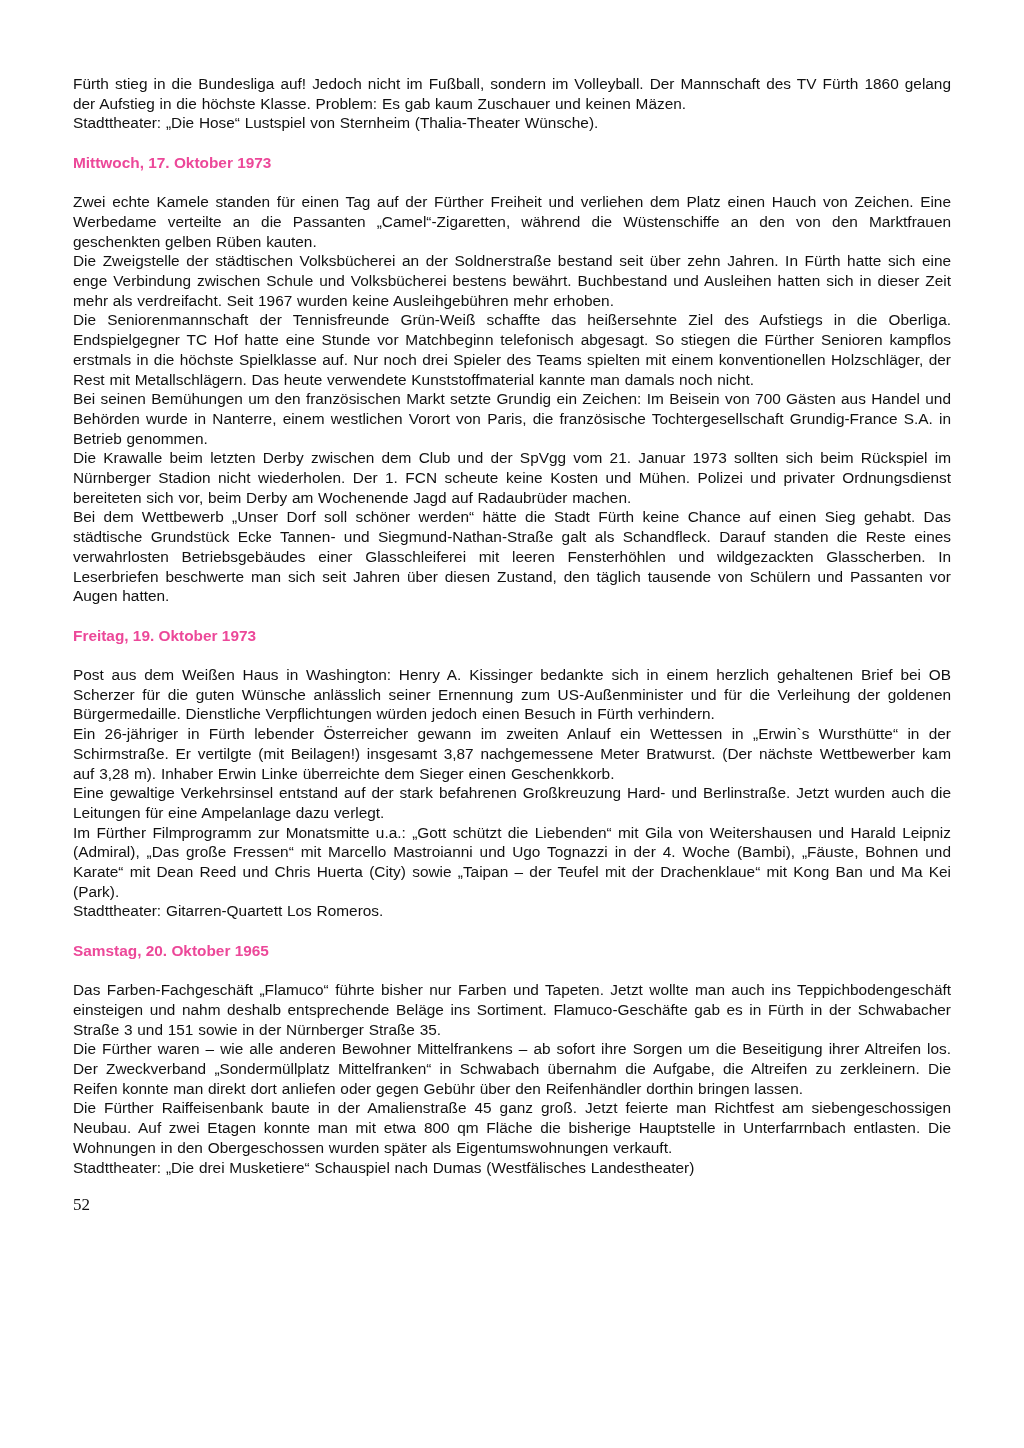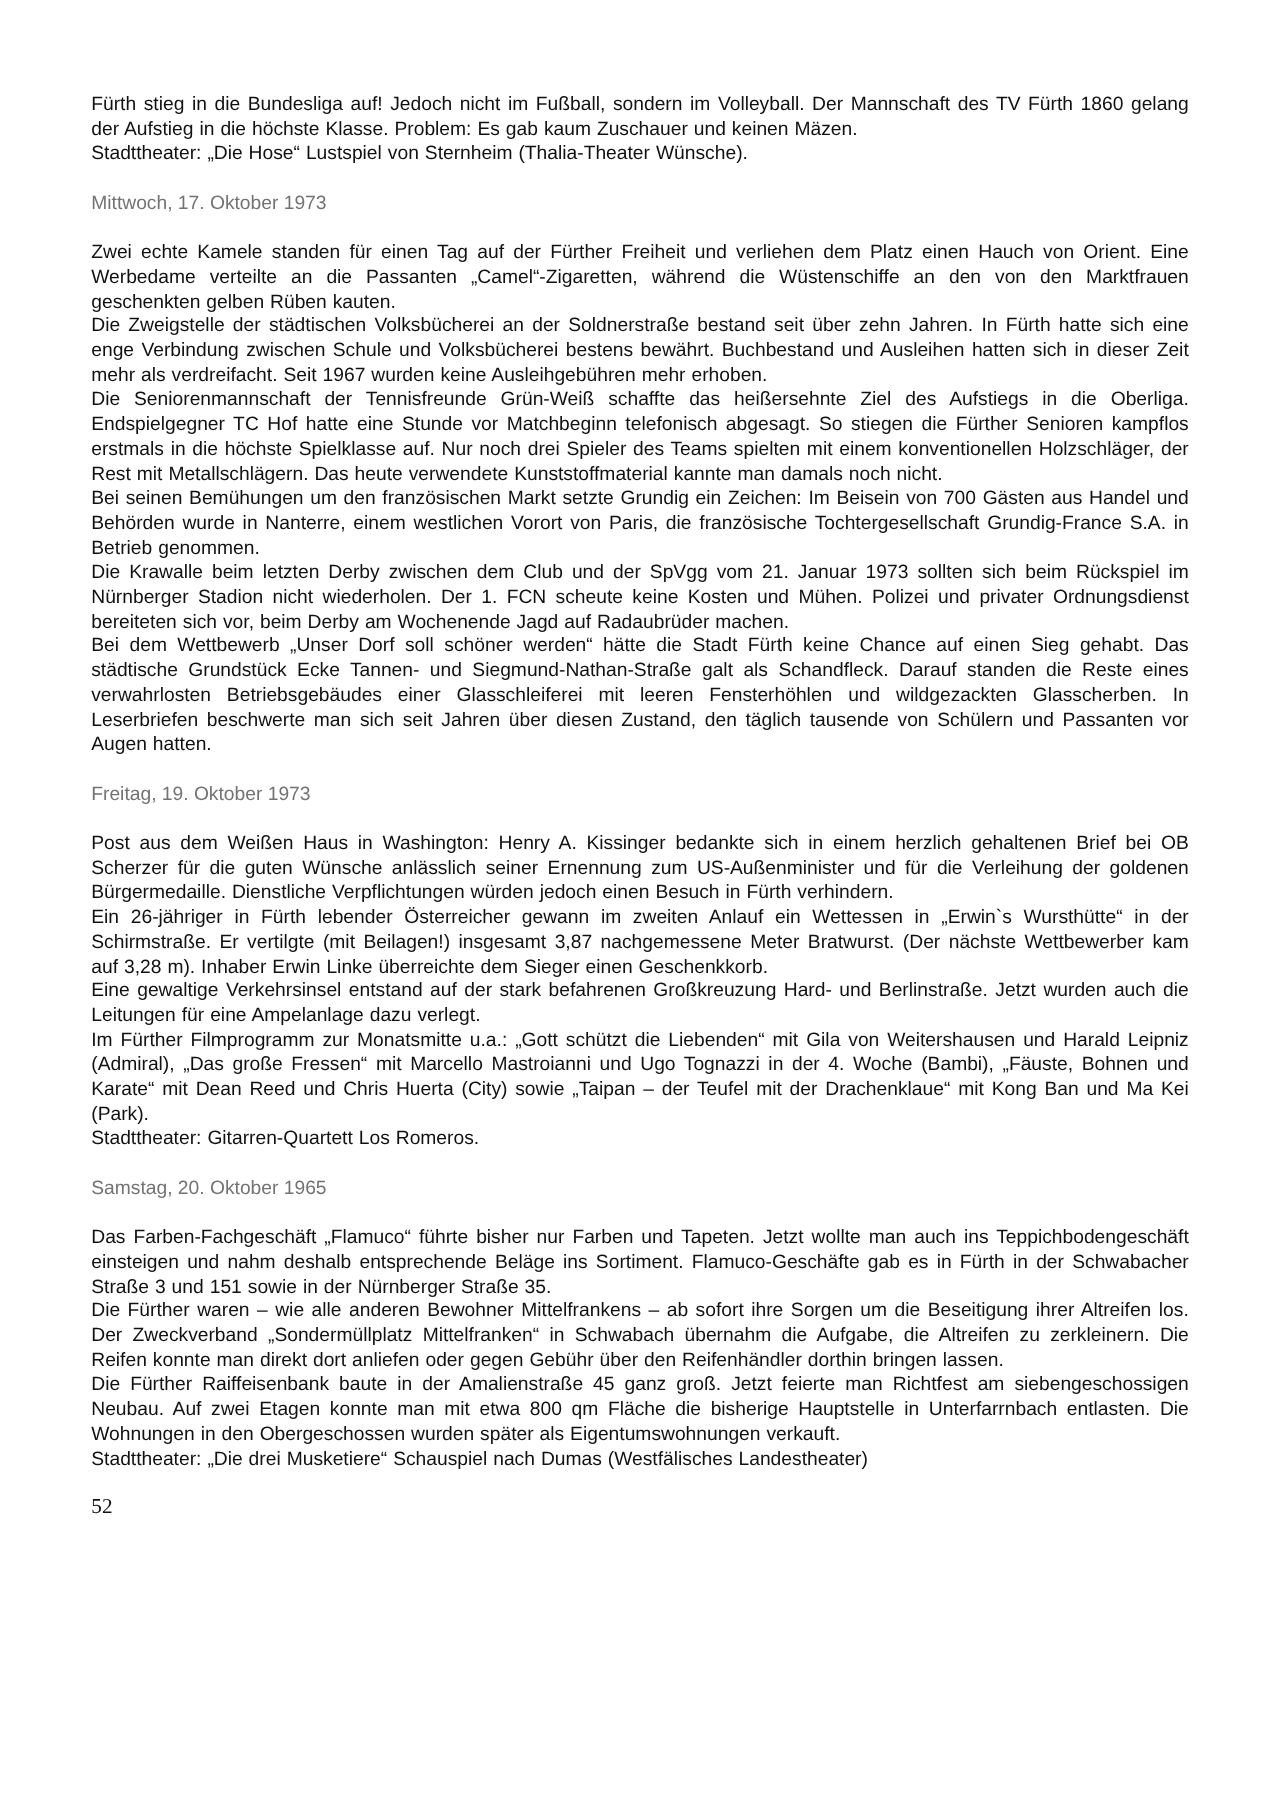--- a/index.html
+++ b/index.html
@@ -29,41 +29,41 @@
     line-height: 19.7px;
     text-align: justify;
     letter-spacing: 0;
     word-spacing: 0.5px;
     hyphens: none;
   }
   h2.date-heading {
     margin: 19.7px 0 19.7px 0;
     font-size: 15.4px;
     line-height: 19.7px;
-    font-weight: normal;
-    color: #737373;
+    font-weight: bold;
+    color: #ec4899;
   }
   .page-number {
     margin-top: 18px;
     font-family: "Liberation Serif", "DejaVu Serif", serif;
     font-size: 17px;
     line-height: 20px;
     color: #111111;
   }
 </style>
 </head>
 <body>
 
 <div class="page">
   <main class="doc-body">
 
   <p class="item">Fürth stieg in die Bundesliga auf! Jedoch nicht im Fußball, sondern im Volleyball. Der Mannschaft des TV Fürth 1860 gelang der Aufstieg in die höchste Klasse. Problem: Es gab kaum Zuschauer und keinen Mäzen.</p>
       <p class="item">Stadttheater: „Die Hose“ Lustspiel von Sternheim (Thalia-Theater Wünsche).</p>
       <h2 class="date-heading">Mittwoch, 17. Oktober 1973</h2>
-      <p class="item">Zwei echte Kamele standen für einen Tag auf der Fürther Freiheit und verliehen dem Platz einen Hauch von Orient. Eine Werbedame verteilte an die Passanten „Camel“-Zigaretten, während die Wüstenschiffe an den von den Marktfrauen geschenkten gelben Rüben kauten.</p>
+      <p class="item">Zwei echte Kamele standen für einen Tag auf der Fürther Freiheit und verliehen dem Platz einen Hauch von Zeichen. Eine Werbedame verteilte an die Passanten „Camel“-Zigaretten, während die Wüstenschiffe an den von den Marktfrauen geschenkten gelben Rüben kauten.</p>
       <p class="item">Die Zweigstelle der städtischen Volksbücherei an der Soldnerstraße bestand seit über zehn Jahren. In Fürth hatte sich eine enge Verbindung zwischen Schule und Volksbücherei bestens bewährt. Buchbestand und Ausleihen hatten sich in dieser Zeit mehr als verdreifacht. Seit 1967 wurden keine Ausleihgebühren mehr erhoben.</p>
       <p class="item">Die Seniorenmannschaft der Tennisfreunde Grün-Weiß schaffte das heißersehnte Ziel des Aufstiegs in die Oberliga. Endspielgegner TC Hof hatte eine Stunde vor Matchbeginn telefonisch abgesagt. So stiegen die Fürther Senioren kampflos erstmals in die höchste Spielklasse auf. Nur noch drei Spieler des Teams spielten mit einem konventionellen Holzschläger, der Rest mit Metallschlägern. Das heute verwendete Kunststoffmaterial kannte man damals noch nicht.</p>
       <p class="item">Bei seinen Bemühungen um den französischen Markt setzte Grundig ein Zeichen: Im Beisein von 700 Gästen aus Handel und Behörden wurde in Nanterre, einem westlichen Vorort von Paris, die französische Tochtergesellschaft Grundig-France S.A. in Betrieb genommen.</p>
       <p class="item">Die Krawalle beim letzten Derby zwischen dem Club und der SpVgg vom 21. Januar 1973 sollten sich beim Rückspiel im Nürnberger Stadion nicht wiederholen. Der 1. FCN scheute keine Kosten und Mühen. Polizei und privater Ordnungsdienst bereiteten sich vor, beim Derby am Wochenende Jagd auf Radaubrüder machen.</p>
       <p class="item">Bei dem Wettbewerb „Unser Dorf soll schöner werden“ hätte die Stadt Fürth keine Chance auf einen Sieg gehabt. Das städtische Grundstück Ecke Tannen- und Siegmund-Nathan-Straße galt als Schandfleck. Darauf standen die Reste eines verwahrlosten Betriebsgebäudes einer Glasschleiferei mit leeren Fensterhöhlen und wildgezackten Glasscherben. In Leserbriefen beschwerte man sich seit Jahren über diesen Zustand, den täglich tausende von Schülern und Passanten vor Augen hatten.</p>
       <h2 class="date-heading">Freitag, 19. Oktober 1973</h2>
       <p class="item">Post aus dem Weißen Haus in Washington: Henry A. Kissinger bedankte sich in einem herzlich gehaltenen Brief bei OB Scherzer für die guten Wünsche anlässlich seiner Ernennung zum US-Außenminister und für die Verleihung der goldenen Bürgermedaille. Dienstliche Verpflichtungen würden jedoch einen Besuch in Fürth verhindern.</p>
       <p class="item">Ein 26-jähriger in Fürth lebender Österreicher gewann im zweiten Anlauf ein Wettessen in „Erwin`s Wursthütte“ in der Schirmstraße. Er vertilgte (mit Beilagen!) insgesamt 3,87 nachgemessene Meter Bratwurst. (Der nächste Wettbewerber kam auf 3,28 m). Inhaber Erwin Linke überreichte dem Sieger einen Geschenkkorb.</p>
       <p class="item">Eine gewaltige Verkehrsinsel entstand auf der stark befahrenen Großkreuzung Hard- und Berlinstraße. Jetzt wurden auch die Leitungen für eine Ampelanlage dazu verlegt.</p>
       <p class="item">Im Fürther Filmprogramm zur Monatsmitte u.a.: „Gott schützt die Liebenden“ mit Gila von Weitershausen und Harald Leipniz (Admiral), „Das große Fressen“ mit Marcello Mastroianni und Ugo Tognazzi in der 4. Woche (Bambi), „Fäuste, Bohnen und Karate“ mit Dean Reed und Chris Huerta (City) sowie „Taipan – der Teufel mit der Drachenklaue“ mit Kong Ban und Ma Kei (Park).</p>

